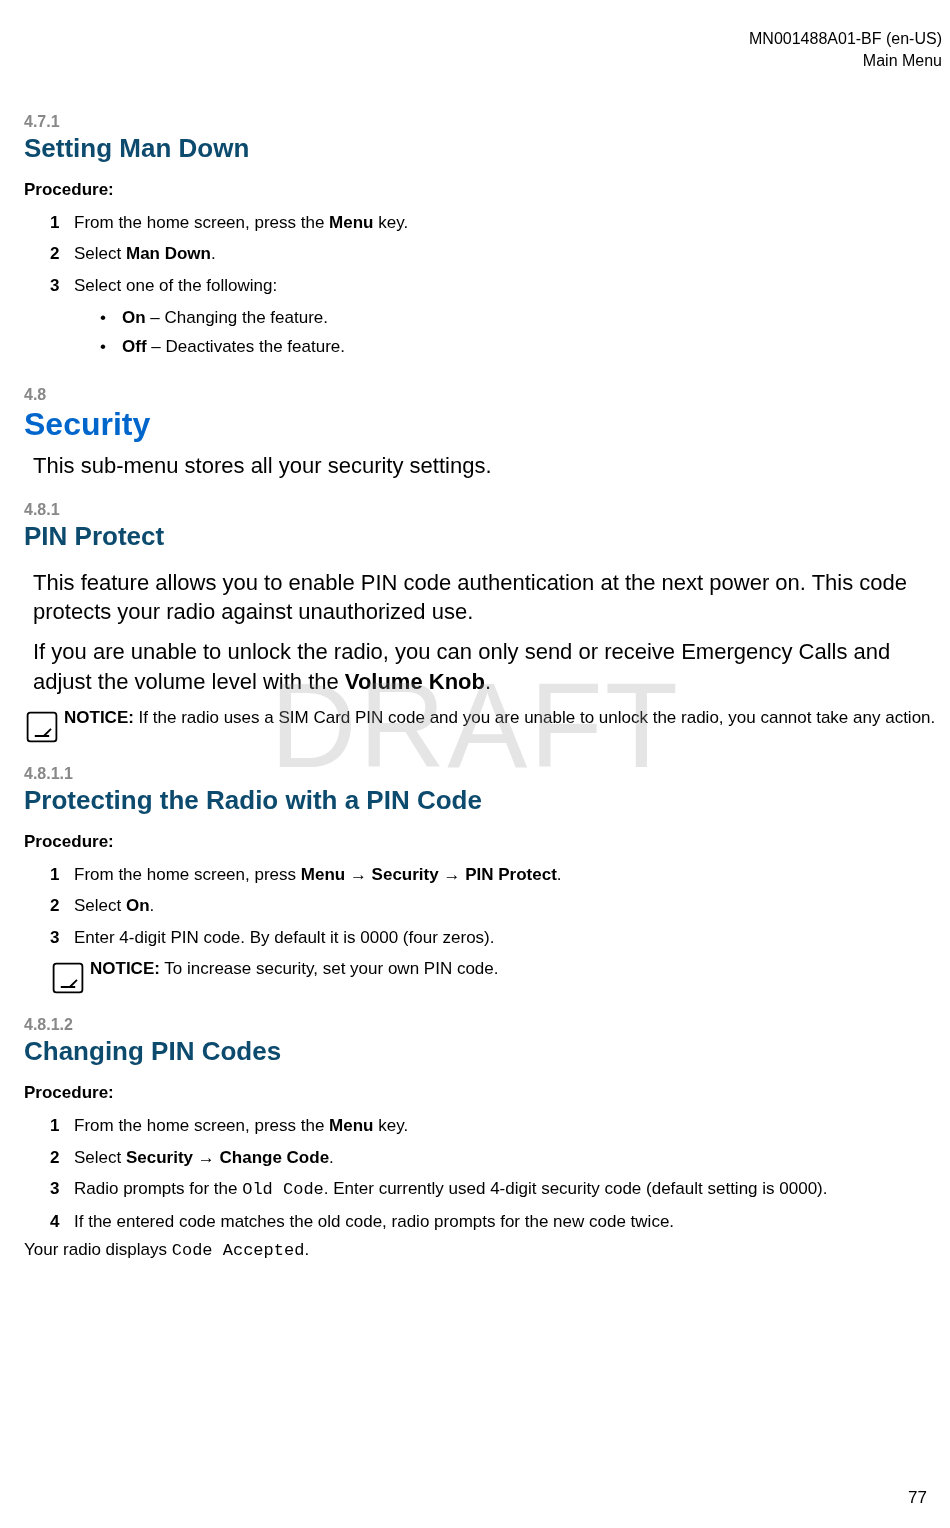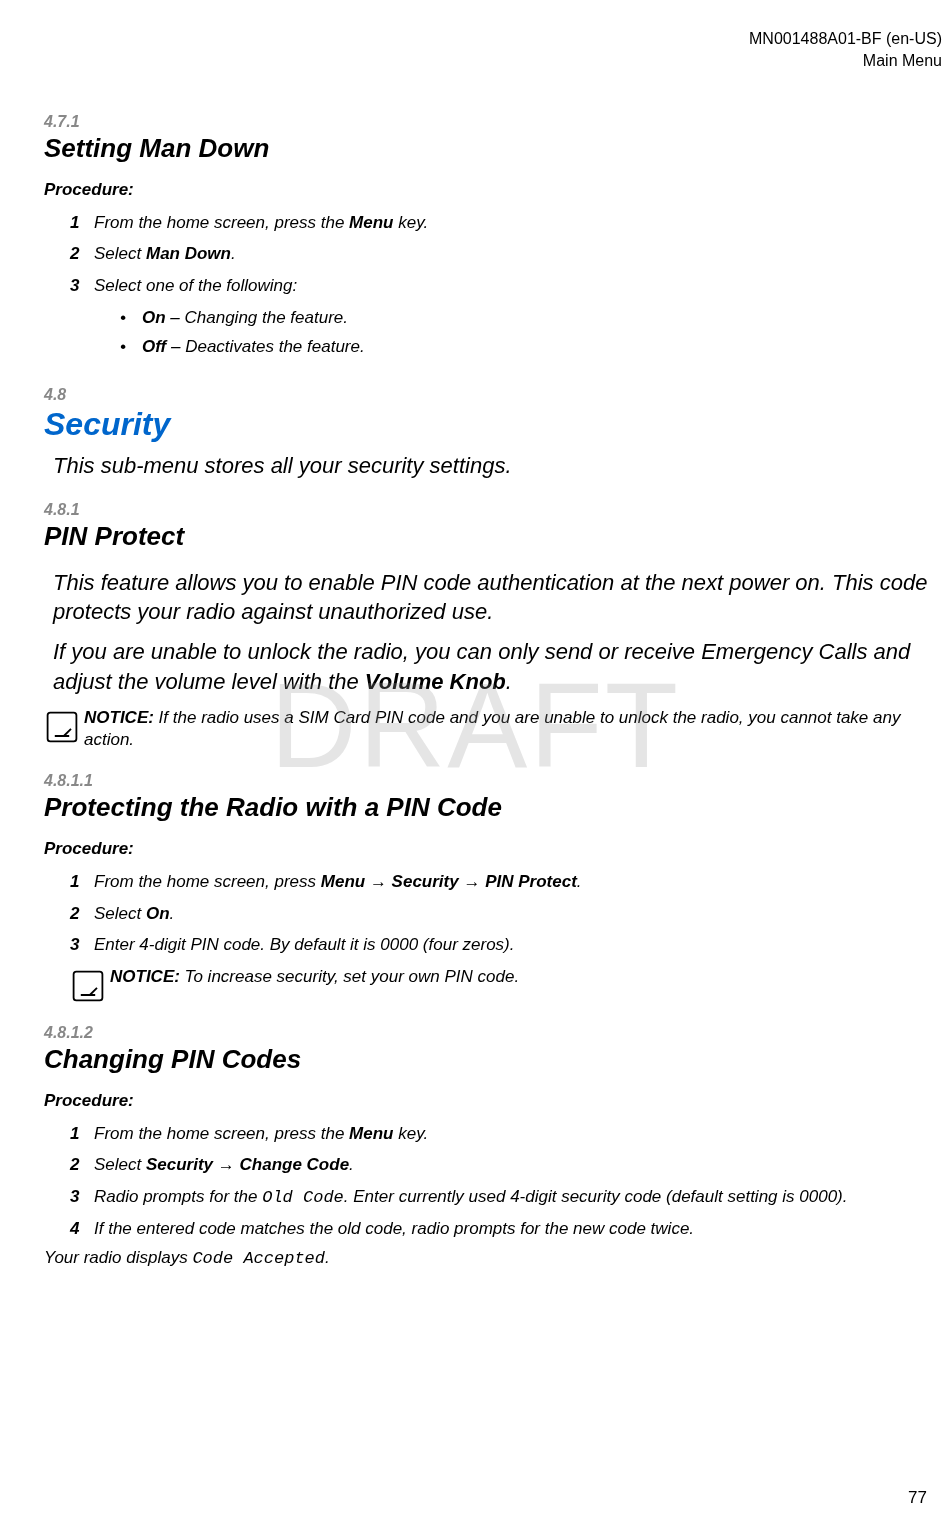--- a/index.html
+++ b/index.html
@@ -12,31 +12,30 @@
       position: relative;
       padding: 28px 0 0 0;
     }
     .header-right {
       text-align: right;
       padding-right: 8px;
       font-size: 16px;
       line-height: 1.4;
     }
     .content {
-      padding: 20px 14px 0 44px;
-      font-style: italic;
+      padding: 20px 14px 0 24px;
     }
     .section-num {
       color: #888;
       font-size: 16px;
       font-weight: bold;
       margin-top: 20px;
     }
     .heading-blue-lg {
-      color: #000000;
+      color: #0c4a6e;
       font-size: 26px;
       font-weight: bold;
       margin-top: 2px;
       margin-bottom: 16px;
     }
     .heading-blue-xl {
       color: #0066cc;
       font-size: 32px;
       font-weight: bold;
       margin-top: 2px;

